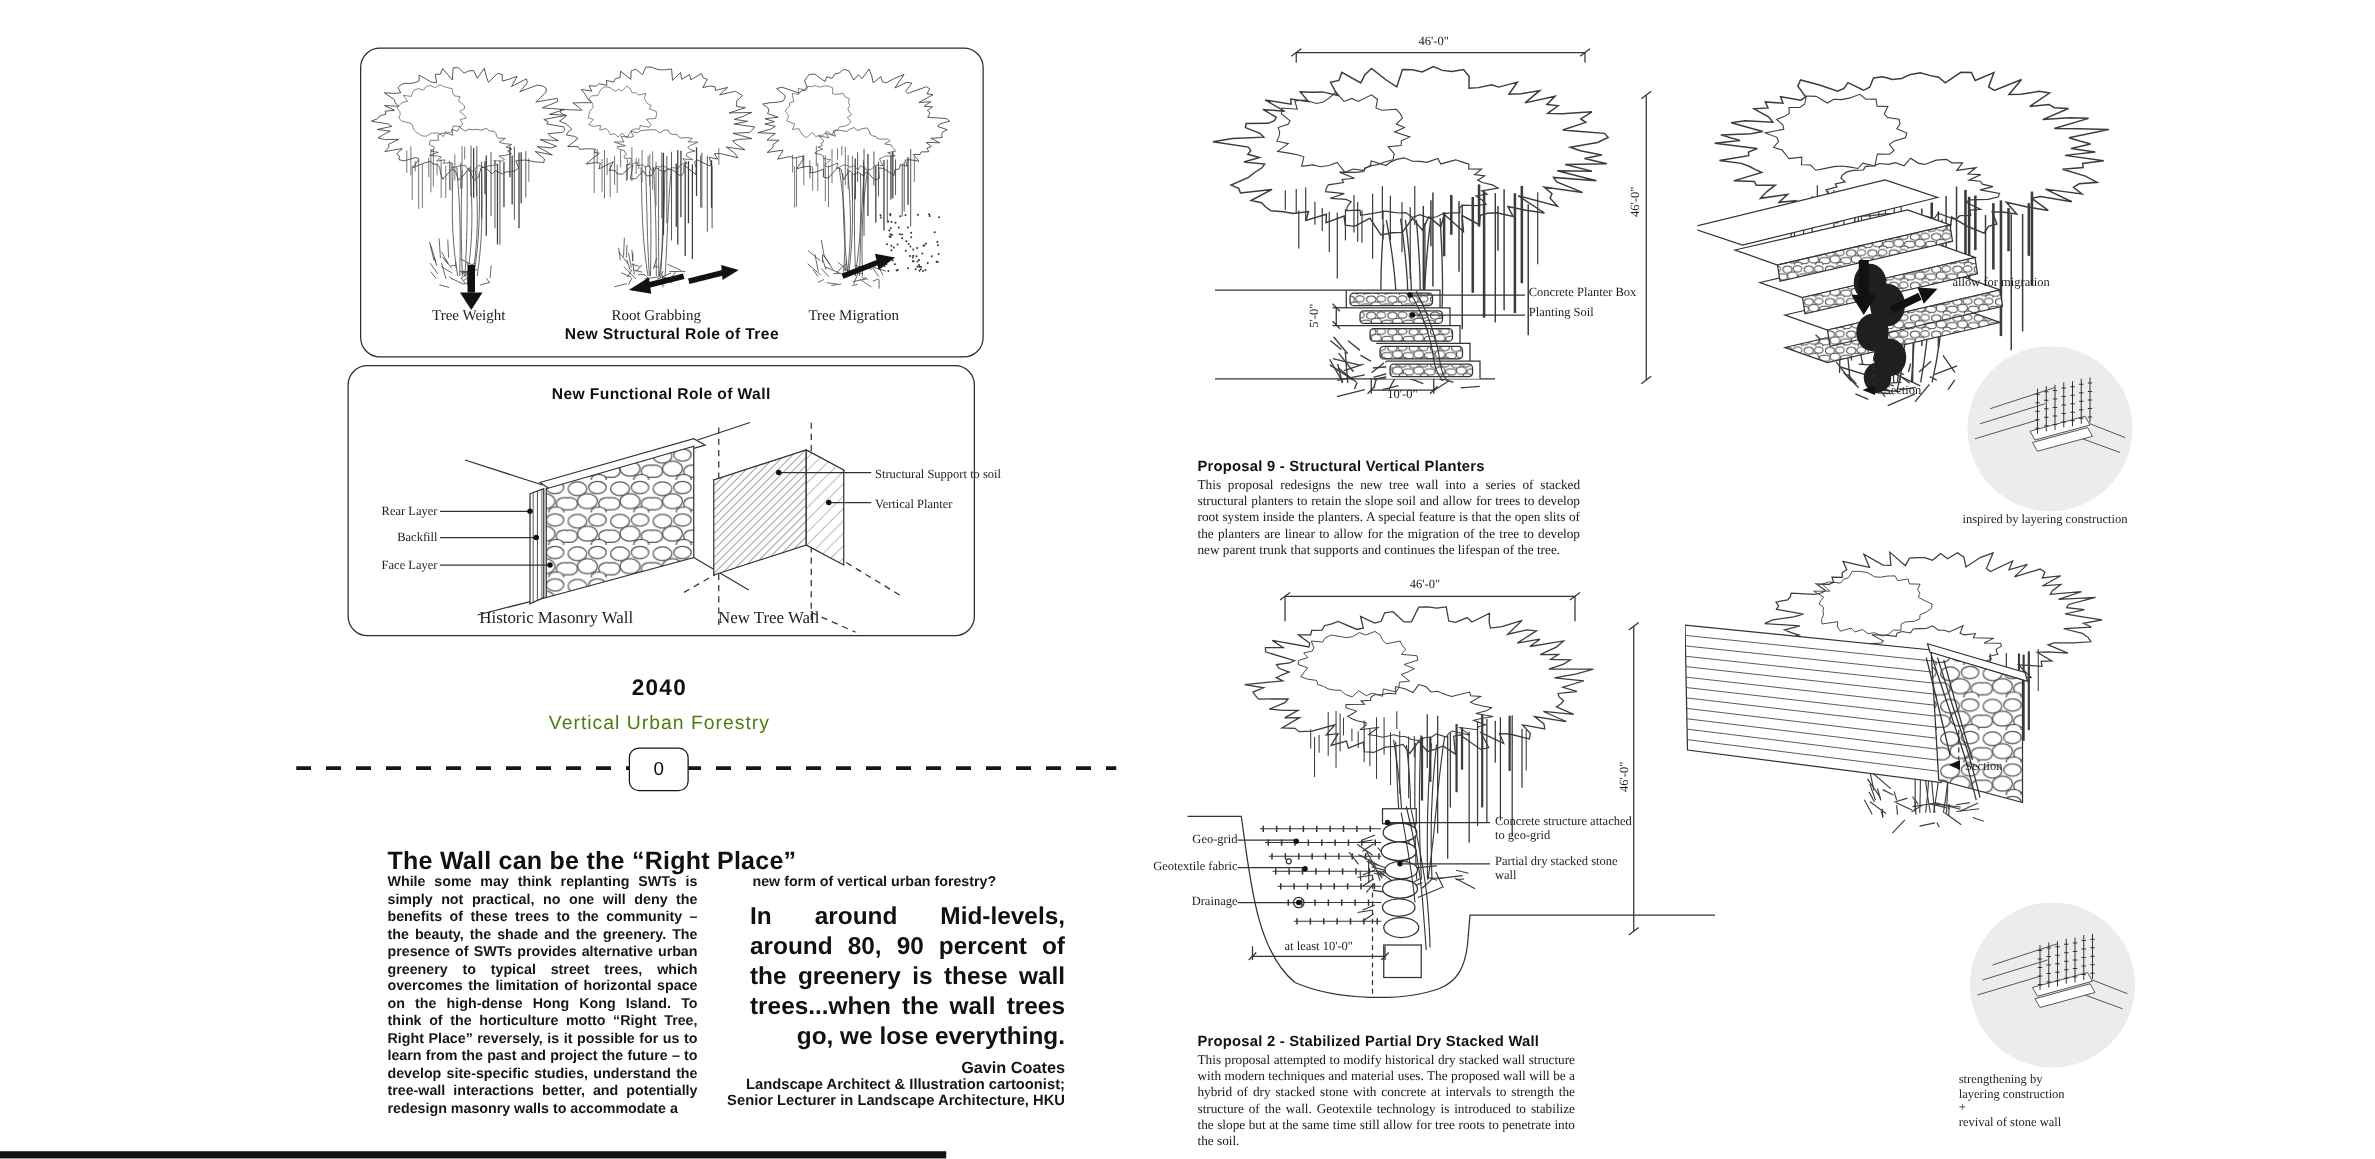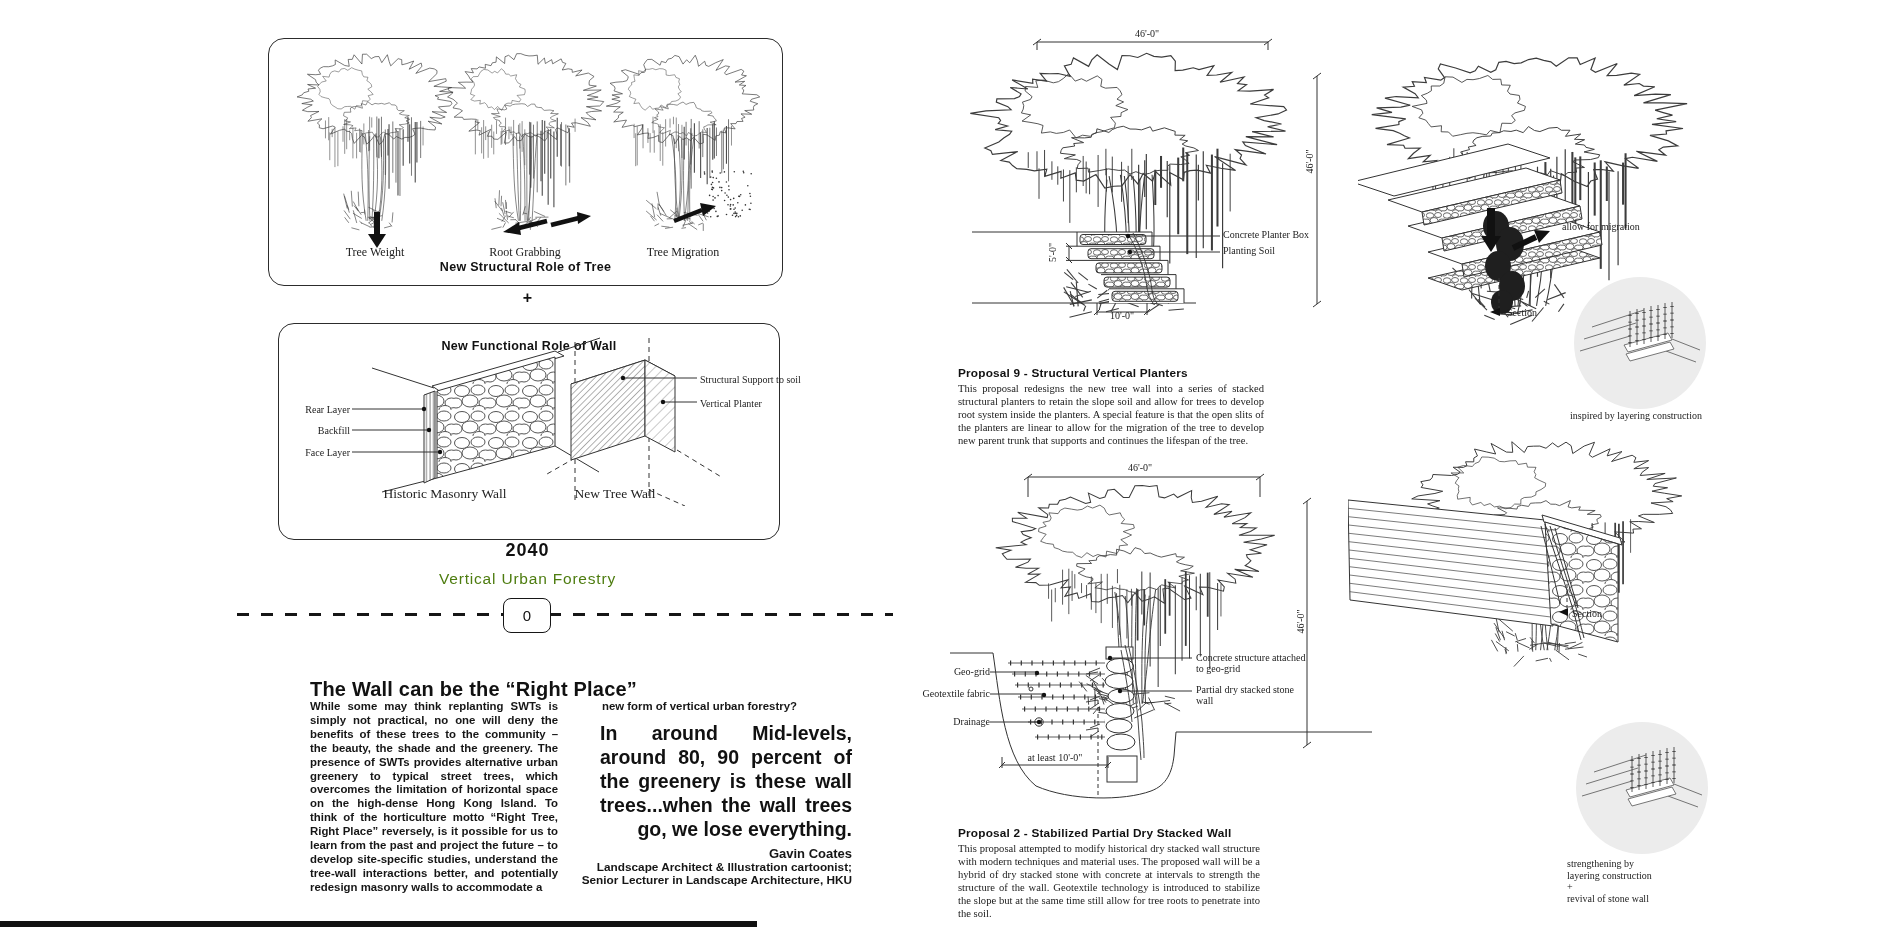--- a/index.html
+++ b/index.html
@@ -72,21 +72,21 @@
     </pattern>
     <pattern id="hatchV" width="3.5" height="6" patternUnits="userSpaceOnUse">
       <rect width="3.5" height="6" fill="#fff"></rect>
       <line x1="1" y1="0" x2="1" y2="6" stroke="#555" stroke-width=".8"></line>
     </pattern>
   </defs>
 </svg>
 
 <div class="canvas">
 
-  <section class="panel" style="left:268px;top:38px;width:497px;height:246px;padding-left:16px;">
+  <section class="panel" style="left:288px;top:38px;width:497px;height:246px;">
     <div class="panel-title" style="left:48px;right:48px;top:221px;">New Structural Role of Tree</div>
   </section>
   <svg class="tree abs" style="left:295px;top:52px;width:160px;height:186px;" viewBox="0 0 300 260" preserveAspectRatio="none">
       <path d="M267.2,66.0L292.5,69.2L294.2,72.4L290.4,75.4L269.0,76.7L272.9,80.0L284.3,84.5L257.0,83.4L281.6,90.9L273.5,92.7L252.8,91.2L275.4,100.6L249.6,96.7L263.5,105.0L262.7,109.0L250.0,108.4L235.6,106.3L227.4,106.6L220.6,107.2L225.0,115.0L220.4,117.7L214.1,119.4L206.1,119.4L200.5,121.8L189.9,118.1L185.2,121.7L174.1,114.0L168.3,114.9L164.7,125.2L157.8,129.3L150.0,115.3L142.9,123.1L134.5,128.8L130.3,118.8L124.7,116.6L111.0,127.8L107.7,121.2L106.4,114.2L102.5,111.3L96.3,110.7L93.2,107.7L83.4,109.5L66.4,114.8L75.4,105.1L70.7,103.4L52.6,107.3L45.5,105.9L45.8,101.8L41.9,99.3L50.4,93.4L24.2,96.8L30.7,91.8L29.3,88.8L45.0,83.1L24.0,83.4L13.9,81.5L22.7,77.5L32.3,73.9L12.8,72.1L34.4,68.6L29.4,66.0L3.9,62.8L13.6,59.9L16.3,57.0L26.1,54.8L24.4,51.7L38.6,50.6L23.6,45.4L44.7,46.1L39.6,42.1L38.5,38.7L23.3,31.1L39.1,31.8L48.1,31.0L44.0,25.5L47.4,22.5L53.4,20.5L63.3,20.6L70.2,19.4L75.7,17.5L75.3,11.1L93.4,18.9L101.7,20.0L99.7,10.4L107.4,10.3L110.8,3.9L125.4,16.8L126.5,3.1L134.4,3.1L143.0,9.2L150.0,6.6L157.4,6.3L162.7,14.9L173.2,3.8L176.5,13.2L179.5,19.4L193.4,9.3L200.1,10.7L200.4,17.9L209.9,16.1L222.6,12.6L214.1,24.1L236.6,15.4L237.9,19.9L226.6,29.9L252.6,22.5L261.1,23.6L266.3,26.1L266.0,30.3L257.5,36.4L250.5,41.4L282.7,37.3L283.6,40.8L260.4,48.0L274.7,48.8L293.7,49.7L271.1,55.1L296.4,56.2L262.6,61.0L269.2,63.4Z" fill="none" stroke="#3c3c3c" stroke-width="1.1"></path>
       <path d="M215.1,94.0L208.2,96.3L214.2,99.2L205.8,100.9L195.3,101.7L203.6,105.7L199.2,107.6L187.8,106.9L191.7,111.6L185.3,112.4L178.8,112.9L175.4,115.7L165.5,112.1L161.4,114.3L156.9,118.9L150.0,118.5L145.0,112.1L139.6,112.5L133.6,113.1L124.8,115.4L125.8,109.9L121.1,109.1L111.9,110.1L114.6,106.1L101.8,107.3L108.9,103.0L103.7,101.8L91.2,101.3L104.1,97.7L93.2,96.3L97.8,94.0L98.5,91.9L91.2,89.3L91.4,86.8L92.5,84.3L104.8,84.1L104.0,81.3L104.0,78.3L108.5,76.5L115.7,76.1L126.5,78.6L124.3,72.1L133.0,74.1L136.2,69.4L144.4,73.9L150.0,71.8L155.9,72.6L162.4,71.8L168.0,73.0L177.1,70.9L180.7,73.8L188.0,74.1L191.1,76.7L191.3,79.9L194.2,81.8L205.0,82.0L195.7,86.3L201.2,87.7L214.3,88.8L205.8,91.8Z" fill="none" stroke="#3c3c3c" stroke-width="0.9"></path>
       <path d="M136.5,52.0L141.8,55.2L146.5,59.3L137.1,61.1L141.1,65.9L137.3,68.8L126.7,68.1L125.8,72.1L122.9,75.7L115.2,74.9L112.2,80.0L104.2,76.0L98.7,76.1L93.3,76.4L86.6,79.6L80.2,79.3L75.1,76.8L70.3,74.7L66.9,71.7L65.8,67.9L63.5,65.2L56.8,64.1L49.0,62.4L44.9,59.3L47.3,55.4L46.5,52.0L42.4,48.2L46.0,44.8L50.5,41.9L58.6,40.5L51.8,34.0L63.9,35.1L65.3,31.2L68.6,27.8L74.5,26.4L82.1,28.0L86.4,23.8L92.7,23.0L99.0,25.6L106.2,21.9L112.2,24.0L118.3,25.4L125.0,26.4L126.3,31.5L128.9,34.7L136.9,35.3L134.7,40.1L139.4,42.4L142.9,45.3L144.0,48.6Z" fill="none" stroke="#3c3c3c" stroke-width="0.8"></path>
       <path d="M57.1,95.7V120.7" fill="none" stroke="#3c3c3c" stroke-width="0.9"></path>
       <path d="M63.2,91.0V123.4" fill="none" stroke="#3c3c3c" stroke-width="0.9"></path>
       <path d="M65.2,112.4V151.2" fill="none" stroke="#3c3c3c" stroke-width="0.9"></path>
       <path d="M69.7,107.4V119.0" fill="none" stroke="#3c3c3c" stroke-width="0.9"></path>
@@ -418,21 +418,21 @@
   <svg class="abs" style="left:670px;top:200px;width:52px;height:28px;">
     <path d="M4,21 L32,10" stroke="#111" stroke-width="4.5" fill="none"></path>
       <polygon points="30,3 46,6 33,16" fill="#111"></polygon>
   </svg>
   <div class="fig-caption" style="left:315px;top:245px;width:120px;">Tree Weight</div>
   <div class="fig-caption" style="left:465px;top:245px;width:120px;">Root Grabbing</div>
   <div class="fig-caption" style="left:623px;top:245px;width:120px;">Tree Migration</div>
 
   <div class="plus" style="left:480px;top:289px;width:95px;">+</div>
 
-  <section class="panel" style="left:278px;top:323px;width:500px;height:215px;">
+  <section class="panel" style="left:278px;top:292px;width:500px;height:215px;">
     <div class="panel-title" style="left:50px;right:50px;top:15px;">New Functional Role of Wall</div>
   </section>
 
   <svg class="abs" style="left:352px;top:332px;width:250px;height:162px;" viewBox="0 0 250 162">
     <g stroke="#333" stroke-width="1" fill="none">
       <path d="M82,56 L20,36"></path>
       <path d="M206,20 L248,6"></path>
       <path d="M85,146 L30,160"></path>
       <path d="M203,114 L247,140"></path>
       <polygon points="80,54 203,19 212,24 89,60" fill="#fff"></polygon>

